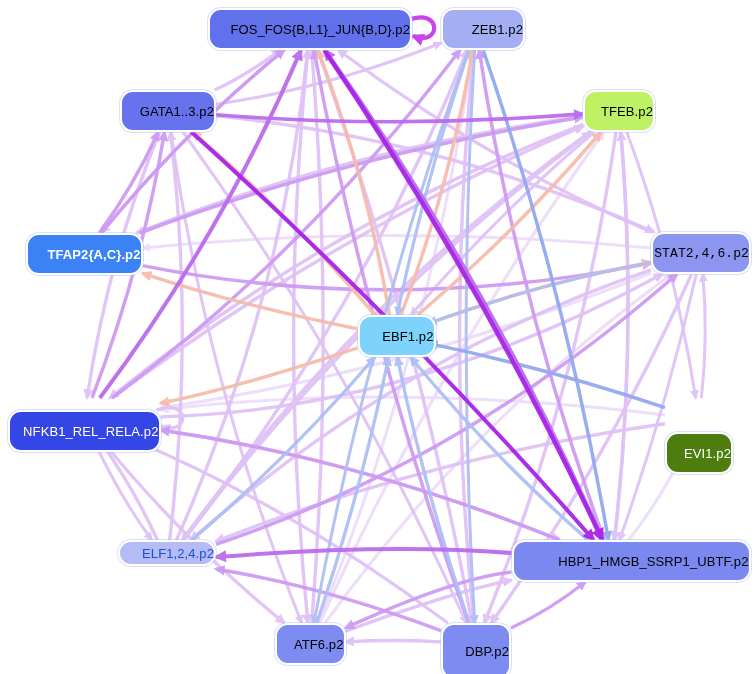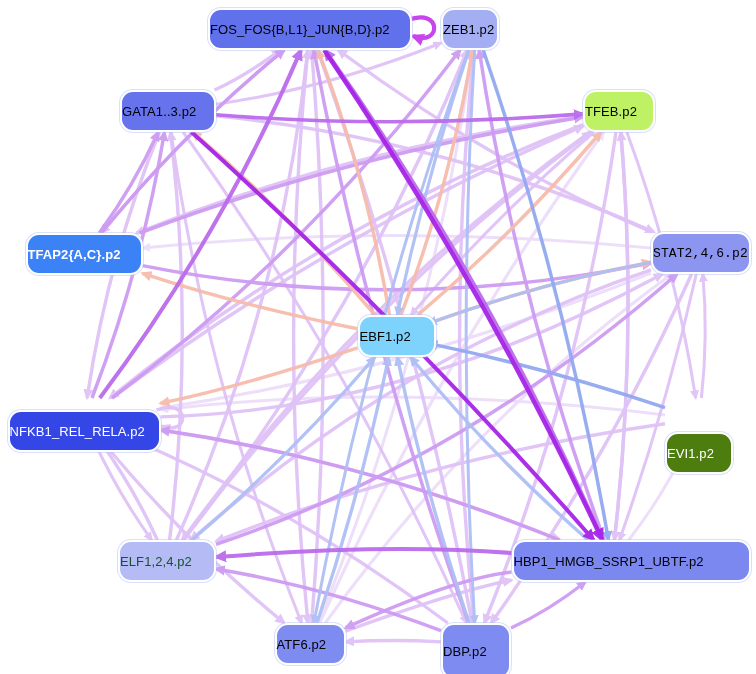--- a/index.html
+++ b/index.html
@@ -9,21 +9,21 @@
     height: 674px;
     background: #ffffff;
     overflow: hidden;
     font-family: "Liberation Sans", sans-serif;
   }
   #edge-layer { position: absolute; left: 0; top: 0; }
   .node {
     position: absolute;
     display: flex;
     align-items: center;
-    justify-content: flex-start;
+    justify-content: flex-end;
     border-radius: 11px;
     font-size: 13px;
     letter-spacing: 0.1px;
     white-space: nowrap;
     box-shadow: 0 0 0 2px #ffffff, 0 0 0 3px rgba(176,186,244,0.45);
     cursor: pointer;
     z-index: 2;
   }
   .node span { pointer-events: none; }
 </style>
@@ -143,21 +143,21 @@
       <path d="M 216.0 114.8 Q 393.5 129.0 583.0 113.9" fill="none" stroke="#BB6BEC" stroke-width="3.6" opacity="0.95" marker-end="url(#arr-violet_deep)"></path>
       <path d="M 511.5 553.0 Q 389.5 543.2 216.0 557.1" fill="none" stroke="#BB6BEC" stroke-width="4" opacity="0.95" marker-end="url(#arr-violet_deep)"></path>
       <path d="M 324.2 50.0 Q 482.3 282.9 602.2 540.0" fill="none" stroke="#A724E7" stroke-width="4.4" opacity="0.95" marker-end="url(#arr-purple_vivid)"></path>
       <path d="M 191.4 132.0 Q 403.5 322.7 593.6 540.0" fill="none" stroke="#A724E7" stroke-width="4" opacity="0.95" marker-end="url(#arr-purple_vivid)"></path>
       <path d="M 408 20 C 442 7, 442 47, 413 36" fill="none" stroke="#C63BEB" stroke-width="4.2" opacity="0.95" marker-end="url(#arr-magenta)"></path>
     </svg>
   <div id="node-layer">
       <div class="node" style="left: 210px; top: 10px; width: 200px; height: 38px; background: rgb(97, 112, 235); color: rgb(0, 0, 0);">
         <span>FOS_FOS{B,L1}_JUN{B,D}.p2</span>
       </div>
-      <div class="node" style="left: 443px; top: 10px; width: 54px; height: 38px; background: rgb(163, 174, 243); color: rgb(0, 0, 0);">
+      <div class="node" style="left: 443px; top: 10px; width: 80px; height: 38px; background: rgb(163, 174, 243); color: rgb(0, 0, 0);">
         <span>ZEB1.p2</span>
       </div>
       <div class="node" style="left: 122px; top: 92px; width: 92px; height: 38px; background: rgb(102, 115, 236); color: rgb(0, 0, 0);">
         <span>GATA1..3.p2</span>
       </div>
       <div class="node" style="left: 585px; top: 92px; width: 68px; height: 38px; background: #bef264; color: rgb(0, 0, 0);">
         <span>TFEB.p2</span>
       </div>
       <div class="node" style="left: 27.5px; top: 235px; width: 113px; height: 38px; background: #3b82f6; color: rgb(255, 255, 255); font-weight: bold;">
         <span>TFAP2{A,C}.p2</span>
@@ -167,21 +167,21 @@
       </div>
       <div class="node" style="left: 359.5px; top: 317px; width: 74px; height: 38px; background: #7dd3fc; color: rgb(0, 0, 0);">
         <span>EBF1.p2</span>
       </div>
       <div class="node" style="left: 9.5px; top: 400px; width: 149px; height: 38px; background: rgb(53, 70, 230); color: rgb(255, 255, 255); margin-top: 12px;">
         <span>NFKB1_REL_RELA.p2</span>
       </div>
       <div class="node" style="left: 667px; top: 400px; width: 64px; height: 38px; background: #4d7c0f; color: rgb(255, 255, 255); margin-top: 34px;">
         <span>EVI1.p2</span>
       </div>
-      <div class="node" style="left: 120px; top: 542px; width: 94px; height: 38px; background: rgb(180, 187, 245); color: #14532d;">
+      <div class="node" style="left: 120px; top: 542px; width: 94px; height: 22px; background: rgb(180, 187, 245); color: #1d4ed8;">
         <span>ELF1,2,4.p2</span>
       </div>
       <div class="node" style="left: 513.5px; top: 542px; width: 235px; height: 38px; background: rgb(123, 136, 239); color: rgb(0, 0, 0);">
         <span>HBP1_HMGB_SSRP1_UBTF.p2</span>
       </div>
       <div class="node" style="left: 276.5px; top: 625px; width: 67px; height: 38px; background: rgb(126, 139, 240); color: rgb(0, 0, 0);">
         <span>ATF6.p2</span>
       </div>
       <div class="node" style="left: 443px; top: 625px; width: 66px; height: 52px; background: rgb(126, 139, 240); color: rgb(0, 0, 0);">
         <span>DBP.p2</span>

